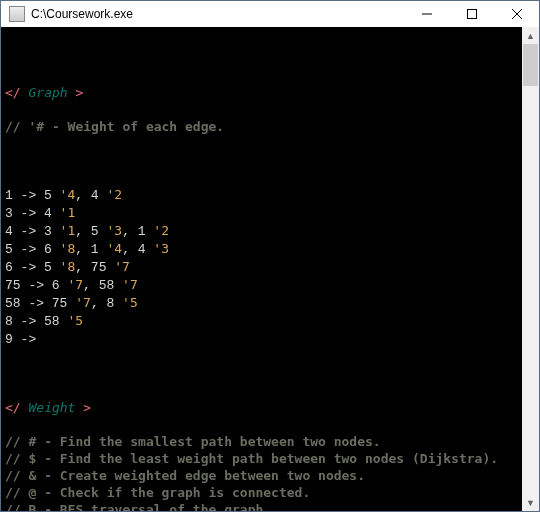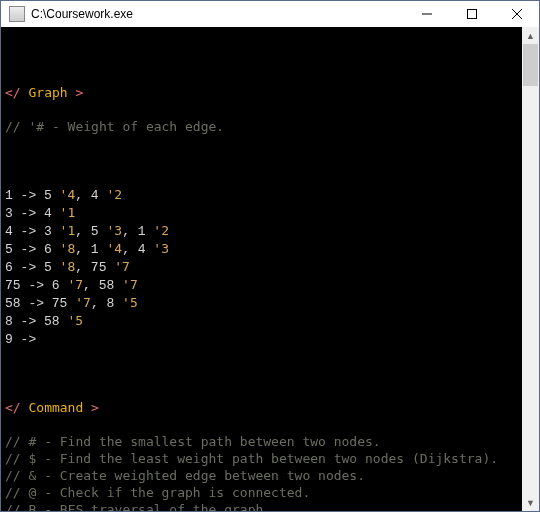--- a/index.html
+++ b/index.html
@@ -82,25 +82,25 @@
   }
   .sb-btn.up { top: 0; }
   .sb-btn.down { bottom: 0; }
   .sb-thumb {
     position: absolute;
     left: 1px; width: 15px;
     top: 17px; height: 42px;
     background: #cdcdcd;
   }
   .tag-red { color: #e06c75; }
-  .tag-yellow { color: #eab308; }
+  .tag-yellow { color: #0f766e; font-style: italic; }
   .comment { color: #6a6e60; }
   .white { color: #d4d4d4; font-family: Liberation Mono, monospace; }
   .gold { color: #d8a657; }
-  .line { display:block; }
+  .line { display:block;font-weight:bold; }
   .edgerow { display:block; }
   .sec-graph, .sec-cmd, .sec-edge, .prompt-row { display:block; }
 </style>
 </head>
 <body>
 
 <div class="window">
   <div class="titlebar">
     <div class="app-icon"></div>
     <div class="title">C:\Coursework.exe</div>
@@ -123,21 +123,21 @@
   </div>
 
   <div class="client">
     <div class="console">
 <span class="line"> </span>
 <span class="sec-graph"><span class="tag-red">&lt;/</span> <span class="tag-yellow">Graph</span> <span class="tag-red">&gt;</span></span>
 <span class="line comment">// '# - Weight of each edge.</span>
 <span class="line"> </span>
 <span id="edge-list"><span class="edgerow"><span class="white">1 -&gt; 5 </span><span class="gold">'4</span><span class="white">, 4 </span><span class="gold">'2</span><span class="white"></span></span><span class="edgerow"><span class="white">3 -&gt; 4 </span><span class="gold">'1</span><span class="white"></span></span><span class="edgerow"><span class="white">4 -&gt; 3 </span><span class="gold">'1</span><span class="white">, 5 </span><span class="gold">'3</span><span class="white">, 1 </span><span class="gold">'2</span><span class="white"></span></span><span class="edgerow"><span class="white">5 -&gt; 6 </span><span class="gold">'8</span><span class="white">, 1 </span><span class="gold">'4</span><span class="white">, 4 </span><span class="gold">'3</span><span class="white"></span></span><span class="edgerow"><span class="white">6 -&gt; 5 </span><span class="gold">'8</span><span class="white">, 75 </span><span class="gold">'7</span><span class="white"></span></span><span class="edgerow"><span class="white">75 -&gt; 6 </span><span class="gold">'7</span><span class="white">, 58 </span><span class="gold">'7</span><span class="white"></span></span><span class="edgerow"><span class="white">58 -&gt; 75 </span><span class="gold">'7</span><span class="white">, 8 </span><span class="gold">'5</span><span class="white"></span></span><span class="edgerow"><span class="white">8 -&gt; 58 </span><span class="gold">'5</span><span class="white"></span></span><span class="edgerow"><span class="white">9 -&gt;</span></span></span>
 <span class="line"> </span>
-<span class="sec-cmd"><span class="tag-red">&lt;/</span> <span class="tag-yellow">Command</span> <span class="tag-red">&gt;</span></span>
+<span class="sec-cmd"><span class="tag-red">&lt;/</span> <span class="tag-yellow">Weight</span> <span class="tag-red">&gt;</span></span>
 <span id="cmd-list"><span class="line comment">// # - Find the smallest path between two nodes.</span><span class="line comment">// $ - Find the least weight path between two nodes (Dijkstra).</span><span class="line comment">// &amp; - Create weighted edge between two nodes.</span><span class="line comment">// @ - Check if the graph is connected.</span><span class="line comment">// B - BFS traversal of the graph.</span></span>
 
 
 
 
 
 
 
 
 </div>

